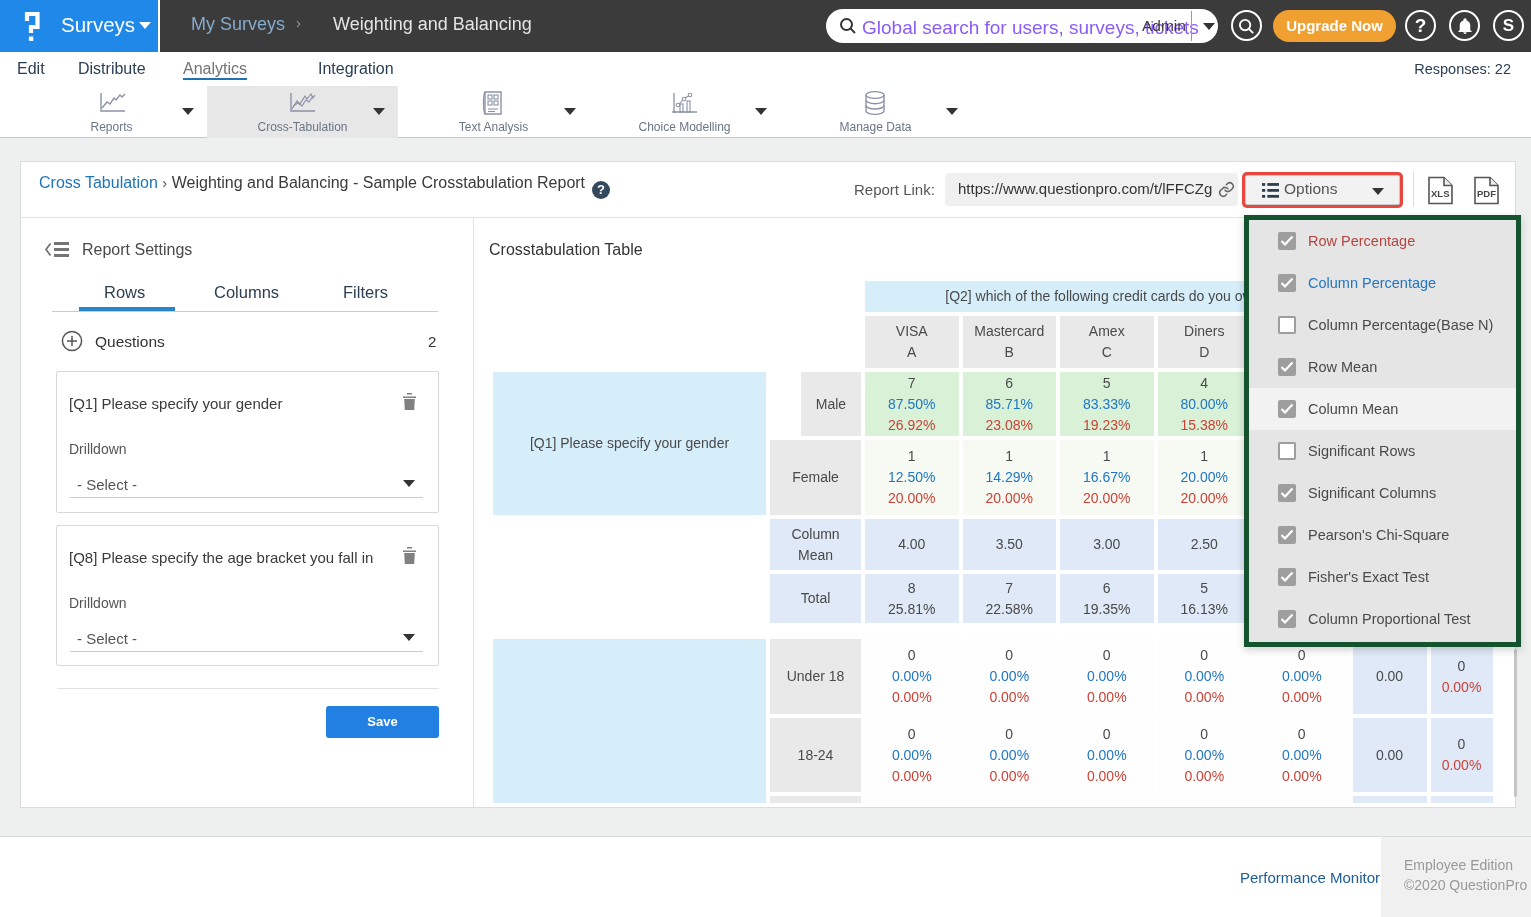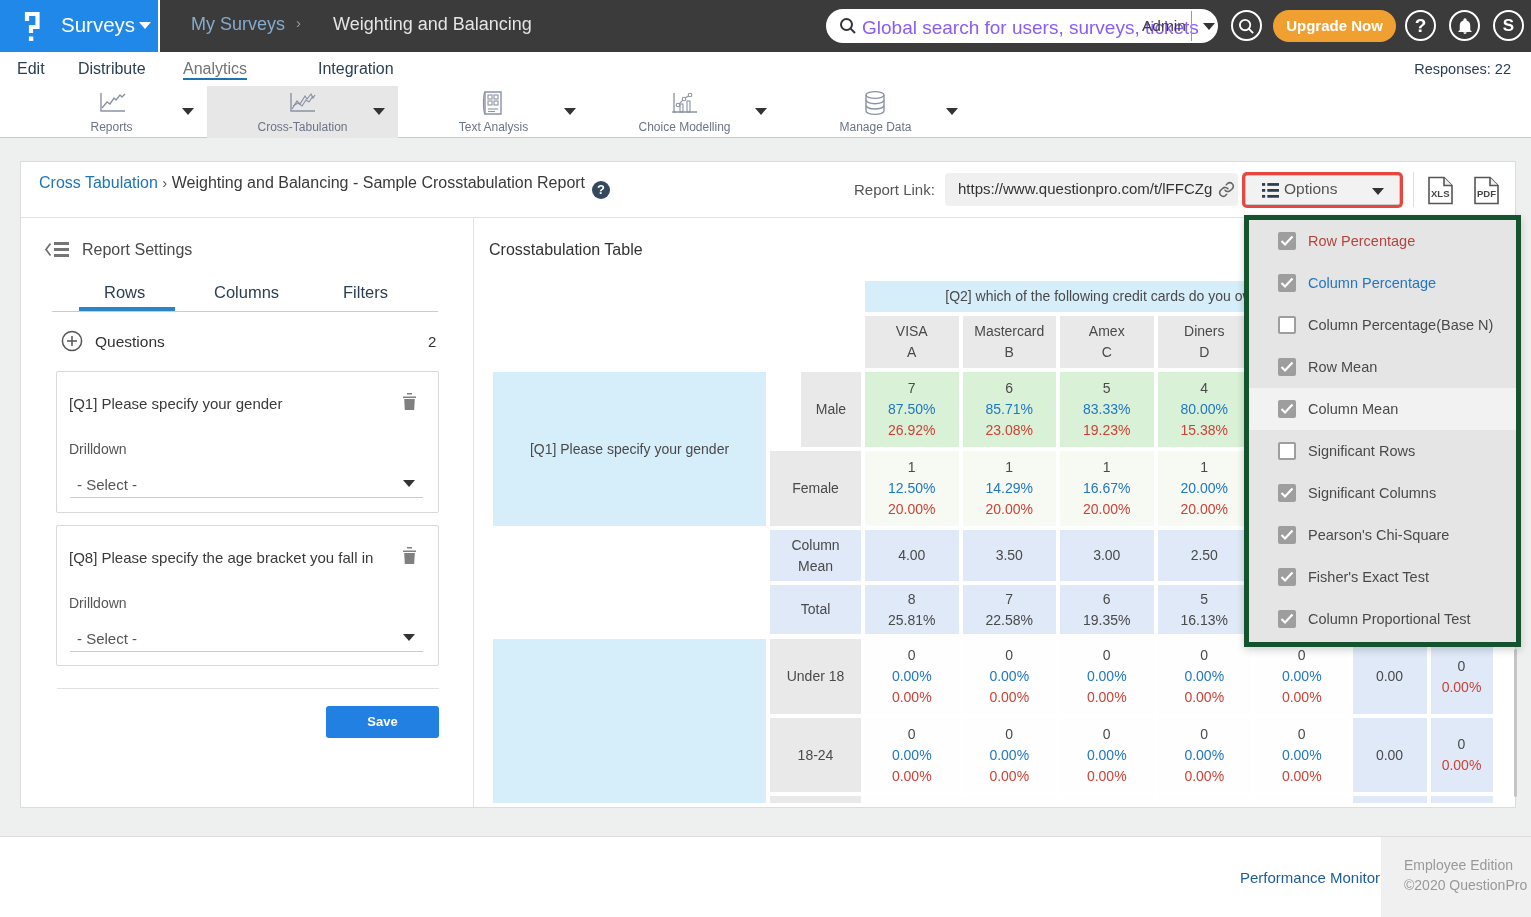--- a/index.html
+++ b/index.html
@@ -246,21 +246,21 @@
 <div class="abs" style="left:489px;top:241px;font-size:16px;color:#333;z-index:5;">Crosstabulation Table</div>
 <div id="tblwrap">
   <div class="grid" style="left:19px;top:52px;">
     <div class="c q" style="grid-column:3 / span 5;grid-row:1;height:31px;">[Q2] which of the following credit cards do you own?</div>
     <div class="c lb" style="grid-column:3;grid-row:2;height:52px;">VISA<br>A</div>
     <div class="c lb" style="grid-column:4;grid-row:2;">Mastercard<br>B</div>
     <div class="c lb" style="grid-column:5;grid-row:2;">Amex<br>C</div>
     <div class="c lb" style="grid-column:6;grid-row:2;">Diners<br>D</div>
     <div class="c lb" style="grid-column:7;grid-row:2;">Discover<br>E</div>
     <div class="c q" style="grid-column:1;grid-row:3 / span 2;">[Q1] Please specify your gender</div>
-    <div class="c lb" style="grid-column:2;grid-row:3;height:75px;margin-left:31px;">Male</div>
+    <div class="c lb" style="grid-column:2;grid-row:3;height:64px;margin-left:31px;">Male</div>
     <div class="c gr" style="grid-column:3;grid-row:3;">7<span class="pb">87.50%</span><span class="pr">26.92%</span></div>
     <div class="c gr" style="grid-column:4;grid-row:3;">6<span class="pb">85.71%</span><span class="pr">23.08%</span></div>
     <div class="c gr" style="grid-column:5;grid-row:3;">5<span class="pb">83.33%</span><span class="pr">19.23%</span></div>
     <div class="c gr" style="grid-column:6;grid-row:3;">4<span class="pb">80.00%</span><span class="pr">15.38%</span></div>
     <div class="c gr" style="grid-column:7;grid-row:3;">4<span class="pb">80.00%</span><span class="pr">15.38%</span></div>
     <div class="c bl" style="grid-column:8;grid-row:3;">6.50</div>
     <div class="c bl" style="grid-column:9;grid-row:3;">26<span class="pr">83.87%</span></div>
     <div class="c lb" style="grid-column:2;grid-row:4;height:75px;">Female</div>
     <div class="c wf" style="grid-column:3;grid-row:4;">1<span class="pb">12.50%</span><span class="pr">20.00%</span></div>
     <div class="c wf" style="grid-column:4;grid-row:4;">1<span class="pb">14.29%</span><span class="pr">20.00%</span></div>

